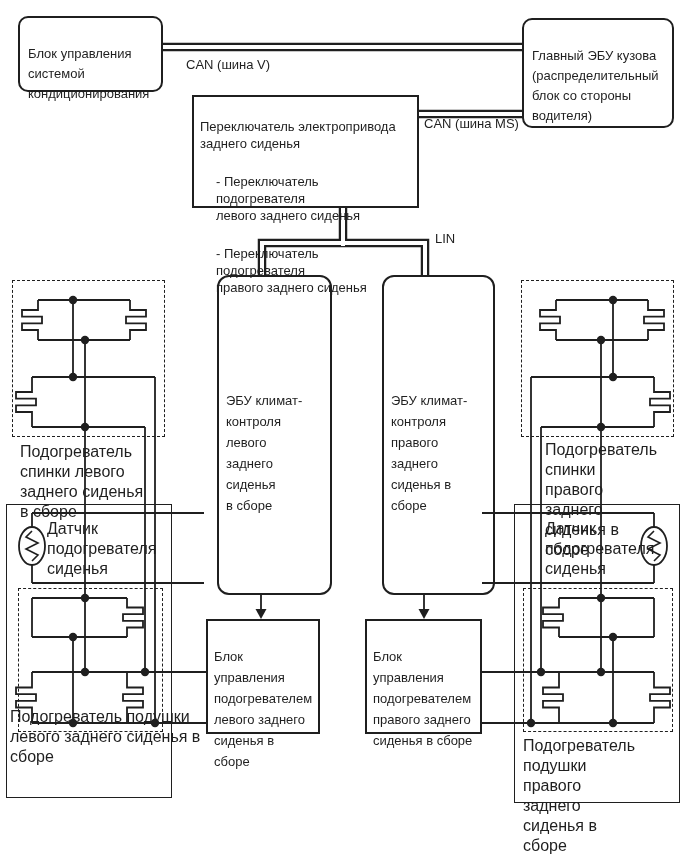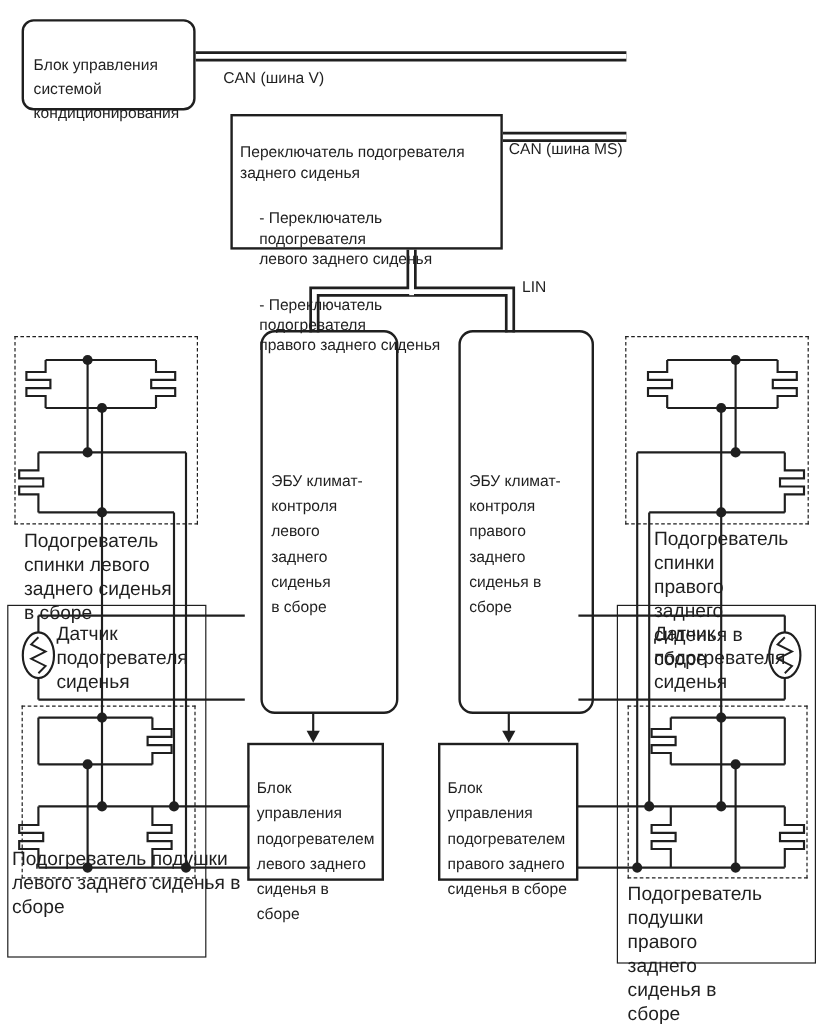--- a/index.html
+++ b/index.html
@@ -119,23 +119,29 @@
       <line x1="424" y1="595" x2="424" y2="611" stroke="#1f1f1f" stroke-width="1.8"></line>
       <polygon points="418.5,609 429.5,609 424,619" fill="#1f1f1f"></polygon>
     </svg>
 
   <div class="box rounded pad" style="left:18px;top:16px;width:145px;height:76px;">
     <span>Блок управления
 системой
 кондиционирования</span>
   </div>
 
+  <div class="box rounded pad" style="left:522px;top:18px;width:152px;height:110px;">
+    <span>Главный ЭБУ кузова
+(распределительный
+блок со стороны
+водителя)</span>
+  </div>
 
   <div class="box switch-pad" style="left:192px;top:95px;width:227px;height:113px;">
-    <p class="para">Переключатель подогревателя
+    <p class="para">Переключатель электропривода
 заднего сиденья</p>
     <p class="para">- Переключатель подогревателя
 левого заднего сиденья</p>
     <p class="para">- Переключатель подогревателя
 правого заднего сиденья</p>
   </div>
 
   <div class="lbl buslbl" style="left:186px;top:57px;text-align:center;">CAN (шина V)</div>
   <div class="lbl buslbl" style="left:424px;top:116px;">CAN (шина MS)</div>
   <div class="lbl buslbl" style="left:435px;top:231px;">LIN</div>

